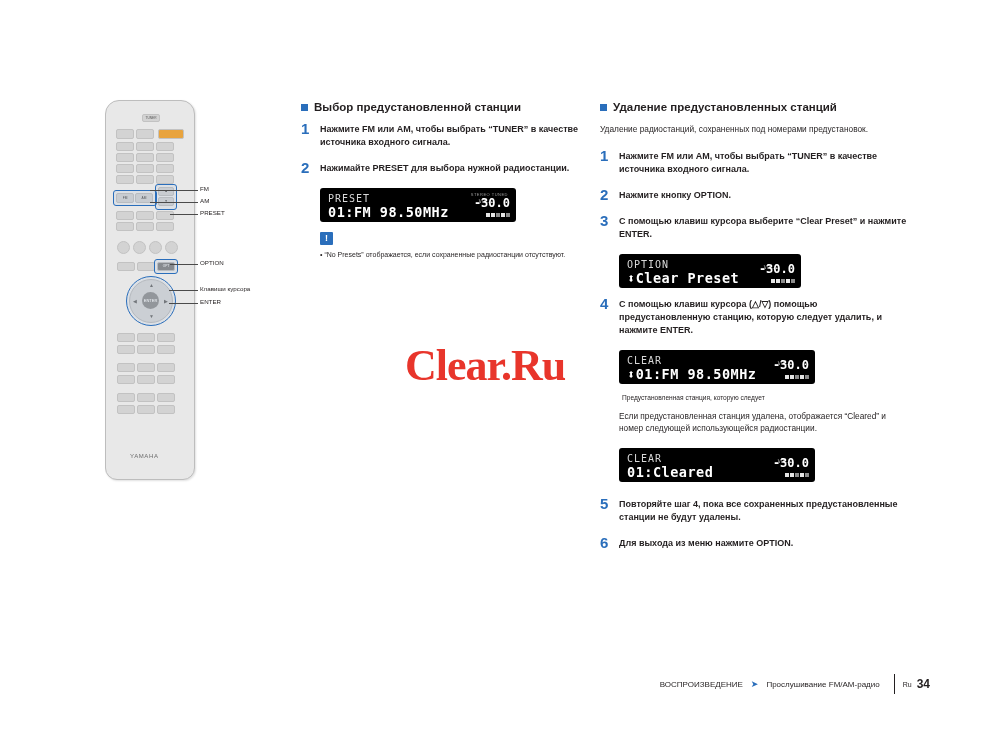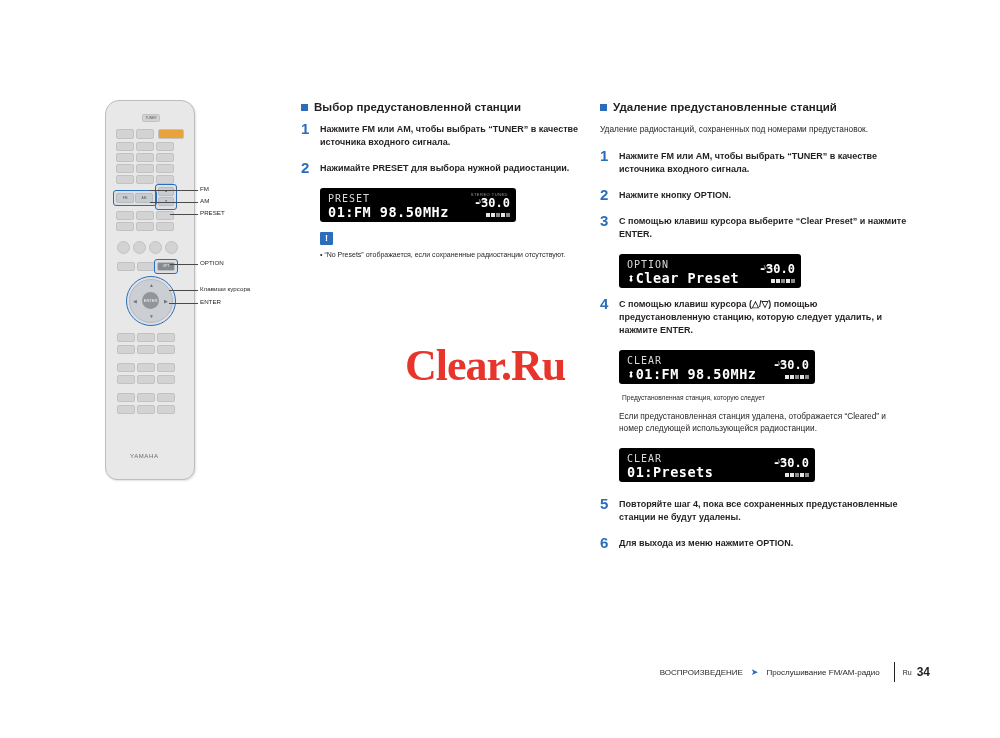--- a/index.html
+++ b/index.html
@@ -282,21 +282,21 @@
   .footer {
     position: absolute;
     left: 0;
     right: 0;
     bottom: 60px;
     height: 20px;
   }
   .footer .inner {
     position: absolute;
     right: 70px;
-    top: 4px;
+    top: 16px;
     display: flex;
     align-items: center;
     font-size: 8px;
     color: #231f20;
   }
   .footer .arrowg {
     color: #2a6ebb;
     margin: 0 8px;
     font-size: 9px;
   }
@@ -451,21 +451,21 @@
 
   <div class="note-box">
     <div class="note-ic">!</div>
     <div class="note-txt">• “No Presets” отображается, если сохраненные радиостанции отсутствуют.</div>
   </div>
 </div>
 
 <div class="col col-right">
   <h2 class="sec">
     <span class="sq"></span>
-    <span>Удаление предустановленные станций</span>
+    <span>Удаление предустановленных станций</span>
   </h2>
   <p class="intro">Удаление радиостанций, сохраненных под номерами предустановок.</p>
 
   <div class="step">
     <span class="num">1</span>
     <span class="txt">Нажмите FM или AM, чтобы выбрать “TUNER” в качестве источника входного сигнала.</span>
   </div>
 
   <div class="step">
     <span class="num">2</span>
@@ -509,21 +509,21 @@
         <i></i>
     </div>
   </div>
 
   <div class="caption">Предустановленная станция, которую следует</div>
 
   <p class="body">Если предустановленная станция удалена, отображается “Cleared” и номер следующей использующейся радиостанции.</p>
 
   <div class="lcd wide" style="margin-top:13px;">
     <div class="l1">CLEAR</div>
-    <div class="l2">01:Presets</div>
+    <div class="l2">01:Cleared</div>
     <div class="vol">VOL.</div>
     <div class="volnum">-30.0</div>
     <div class="blocks">
       <i class="on"></i>
         <i class="on"></i>
         <i></i>
         <i class="on"></i>
         <i></i>
     </div>
   </div>

